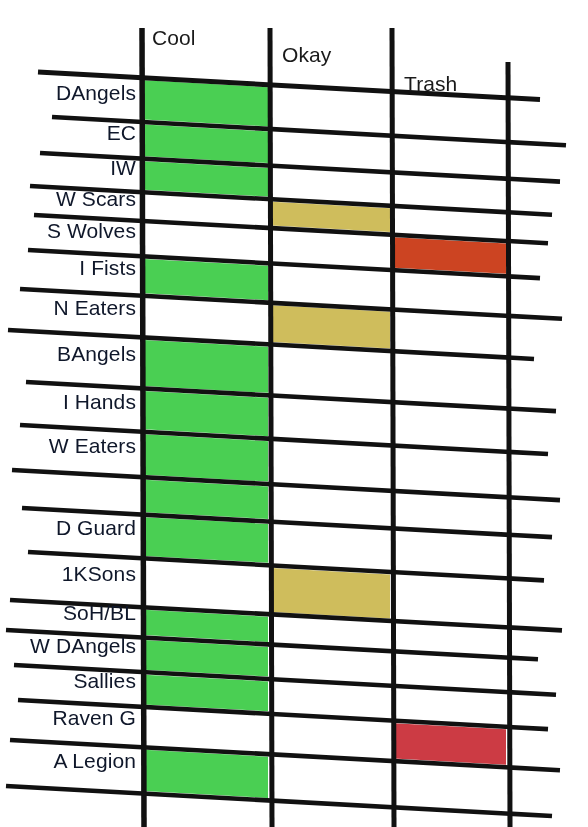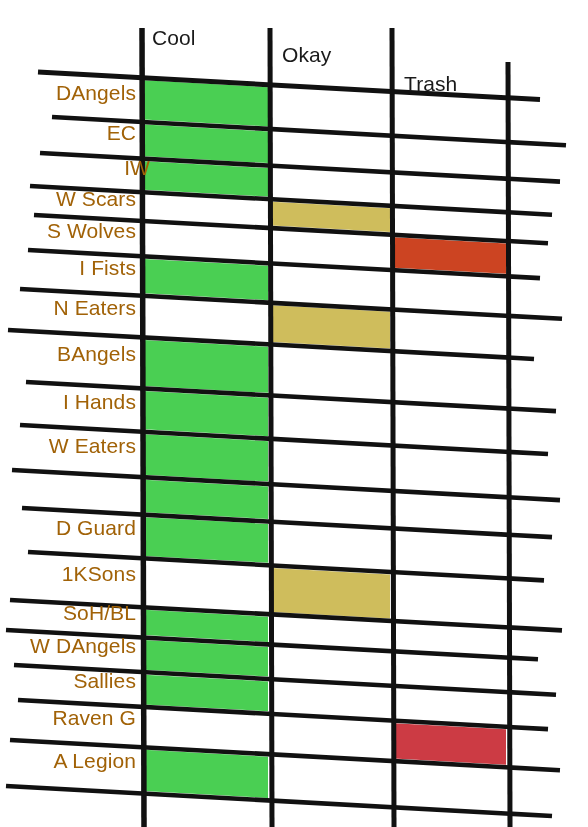--- a/index.html
+++ b/index.html
@@ -11,21 +11,21 @@
   }
   #sheet{position:relative;width:588px;height:827px;background:#fff;}
   #sheet svg{position:absolute;left:0;top:0;width:588px;height:827px;}
   
   #labels{position:absolute;left:0;top:0;width:588px;height:601px;}
   .hdr{
     position:absolute;font-size:21px;color:#1a1a1a;white-space:nowrap;
     letter-spacing:.1px;
   }
   .rowlabel{
-    position:absolute;font-size:21px;color:#a16207;white-space:nowrap;
+    position:absolute;font-size:21px;color:#0f172a;white-space:nowrap;
     text-align:right;letter-spacing:.1px;
   }
 </style>
 </head>
 <body>
 
 <div id="sheet">
   <svg id="grid" viewBox="0 0 588 827" aria-hidden="true">
       <polygon points="144,80.33 268,87.15 268,126.38 144,119.56" fill="#4ACF53"></polygon>
       <polygon points="144,124.56 268,131.38 268,163.04 144,156.22" fill="#4ACF53"></polygon>
@@ -68,21 +68,21 @@
       <line x1="18" y1="700" x2="548" y2="729.15" stroke="#111111" stroke-width="4.6"></line>
       <line x1="10" y1="740" x2="560" y2="770.25" stroke="#111111" stroke-width="4.6"></line>
       <line x1="6" y1="786" x2="552" y2="816.03" stroke="#111111" stroke-width="4.6"></line>
     </svg>
   <div id="labels">
       <div class="hdr" style="left: 152px; top: 26px;">Cool</div>
       <div class="hdr" style="left: 282px; top: 43px;">Okay</div>
       <div class="hdr" style="left: 404px; top: 72px;">Trash</div>
       <div class="rowlabel" style="right: 452px; top: 80.5px;">DAngels</div>
       <div class="rowlabel" style="right: 452px; top: 121px;">EC</div>
-      <div class="rowlabel" style="right: 438px; top: 155.5px;">IW</div>
+      <div class="rowlabel" style="right: 452px; top: 155.5px;">IW</div>
       <div class="rowlabel" style="right: 452px; top: 186.5px;">W Scars</div>
       <div class="rowlabel" style="right: 452px; top: 218.5px;">S Wolves</div>
       <div class="rowlabel" style="right: 452px; top: 255.5px;">I Fists</div>
       <div class="rowlabel" style="right: 452px; top: 295.5px;">N Eaters</div>
       <div class="rowlabel" style="right: 452px; top: 342px;">BAngels</div>
       <div class="rowlabel" style="right: 452px; top: 389.5px; margin-left: 32px;">I Hands</div>
       <div class="rowlabel" style="right: 452px; top: 433.5px;">W Eaters</div>
       <div class="rowlabel" style="right: 452px; top: 516px;">D Guard</div>
       <div class="rowlabel" style="right: 452px; top: 562px;">1KSons</div>
       <div class="rowlabel" style="right: 452px; top: 601px;">SoH/BL</div>

